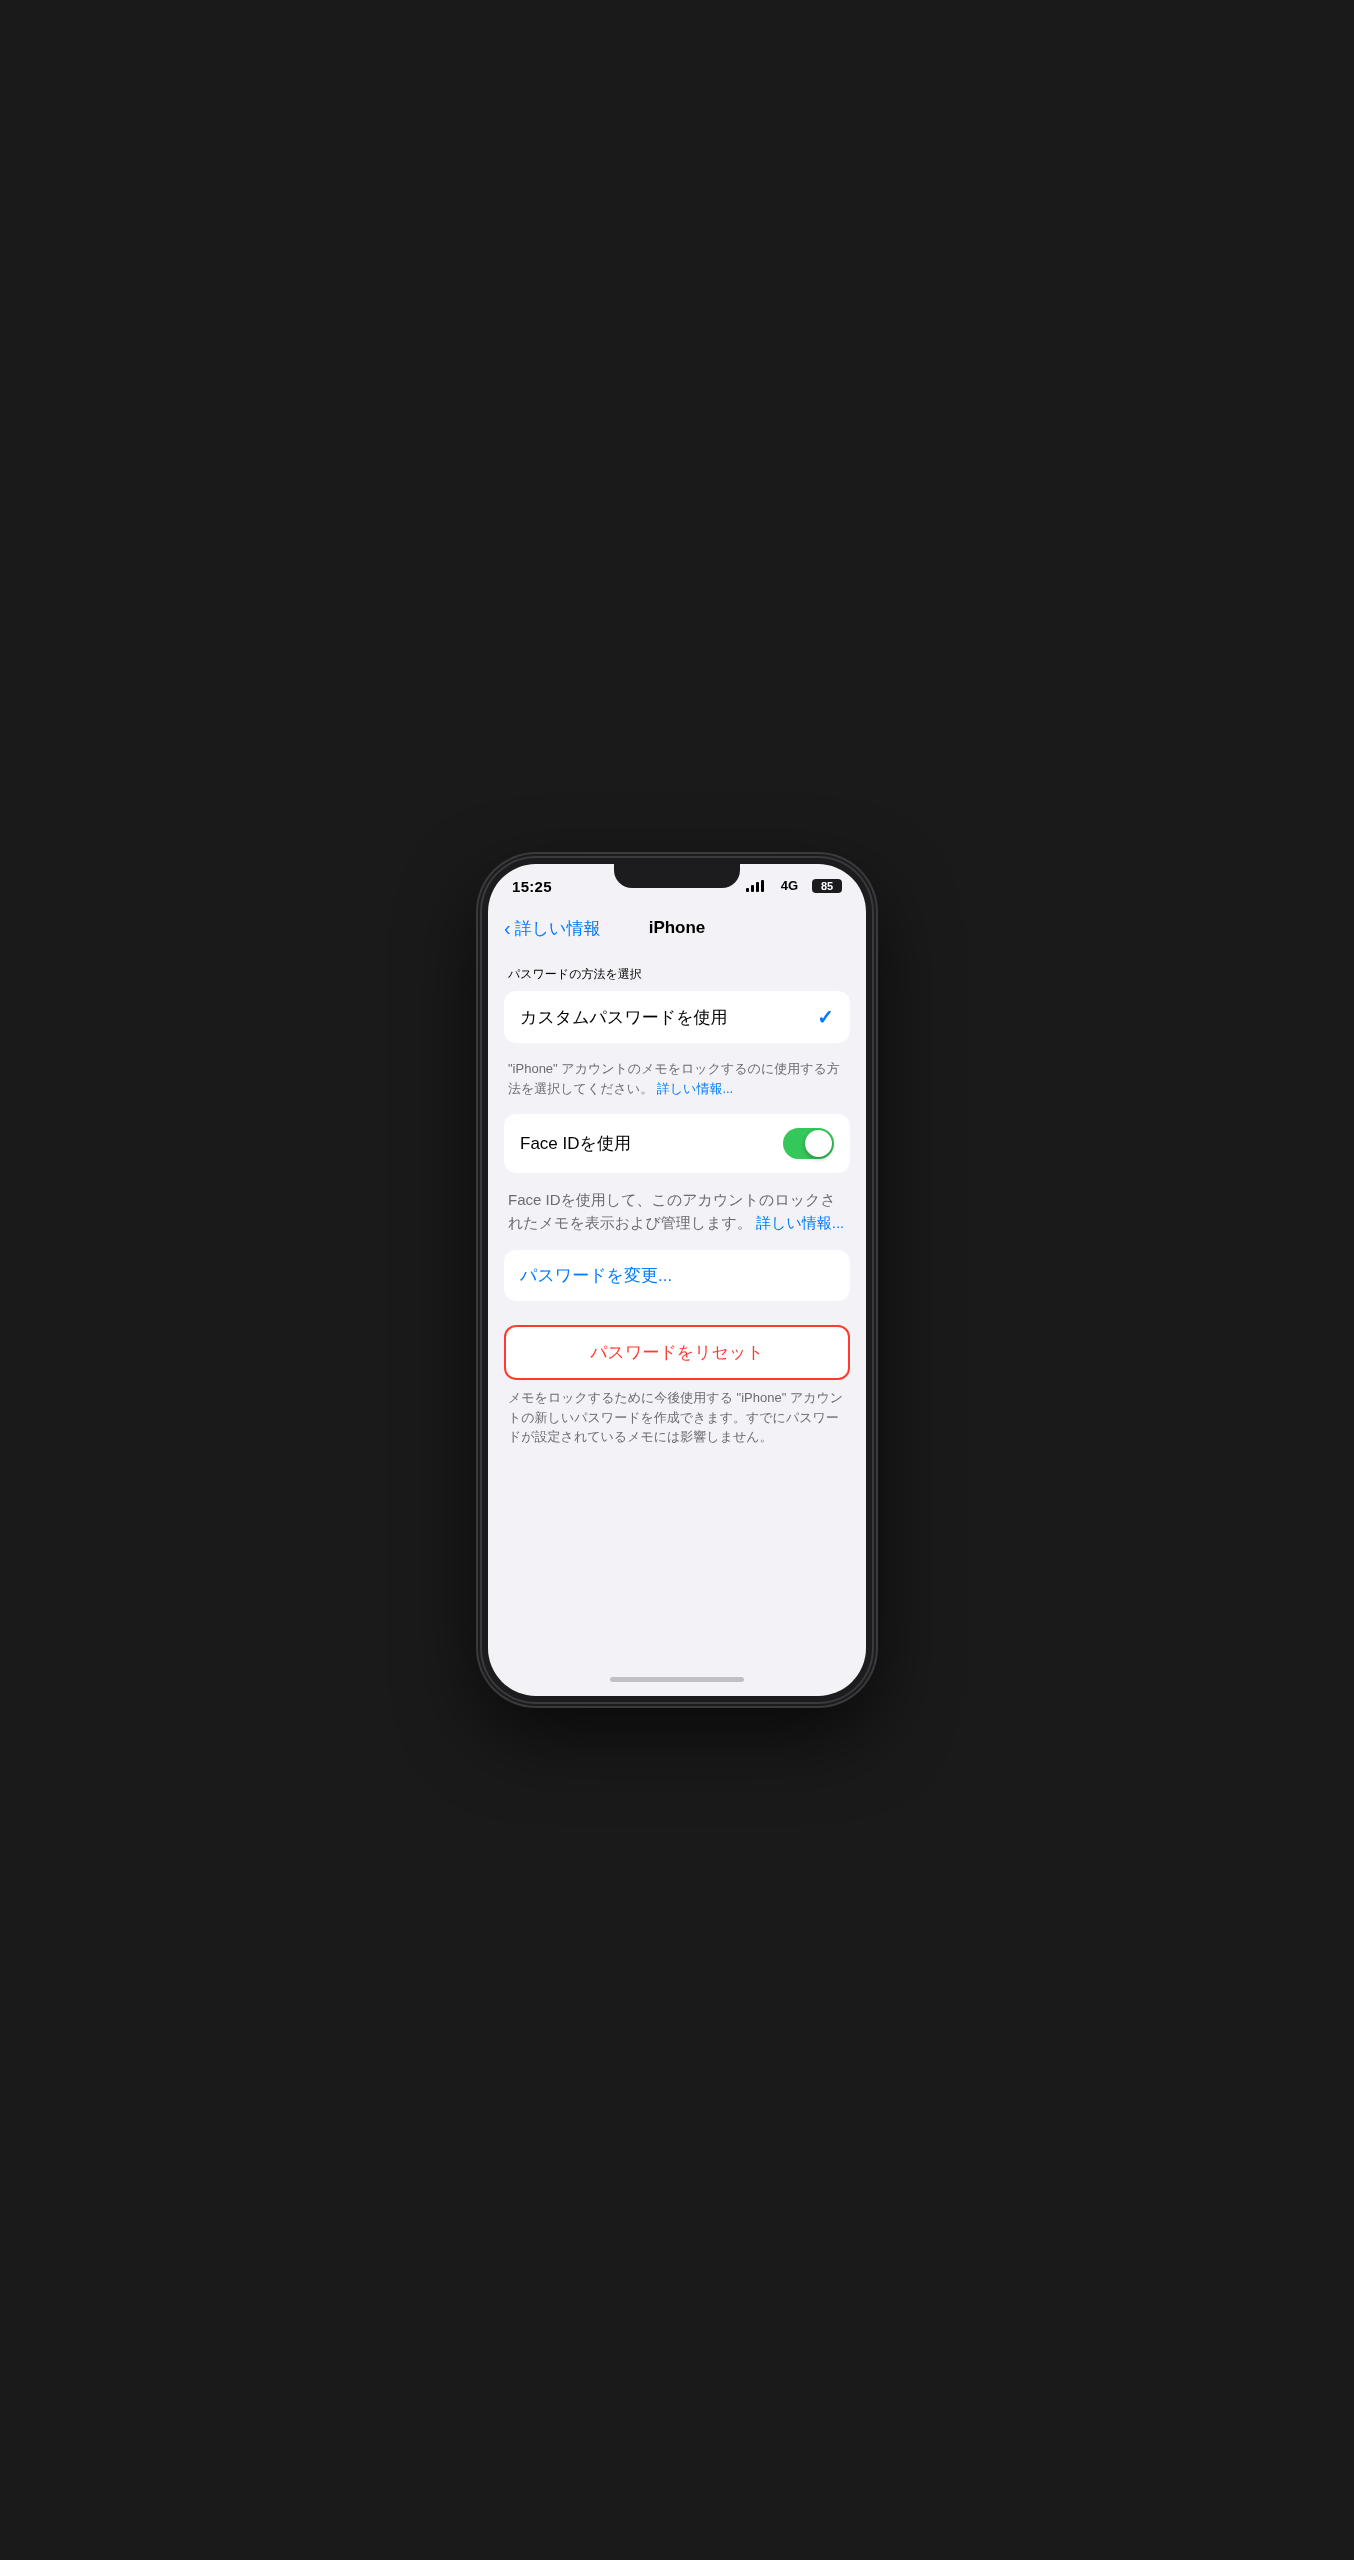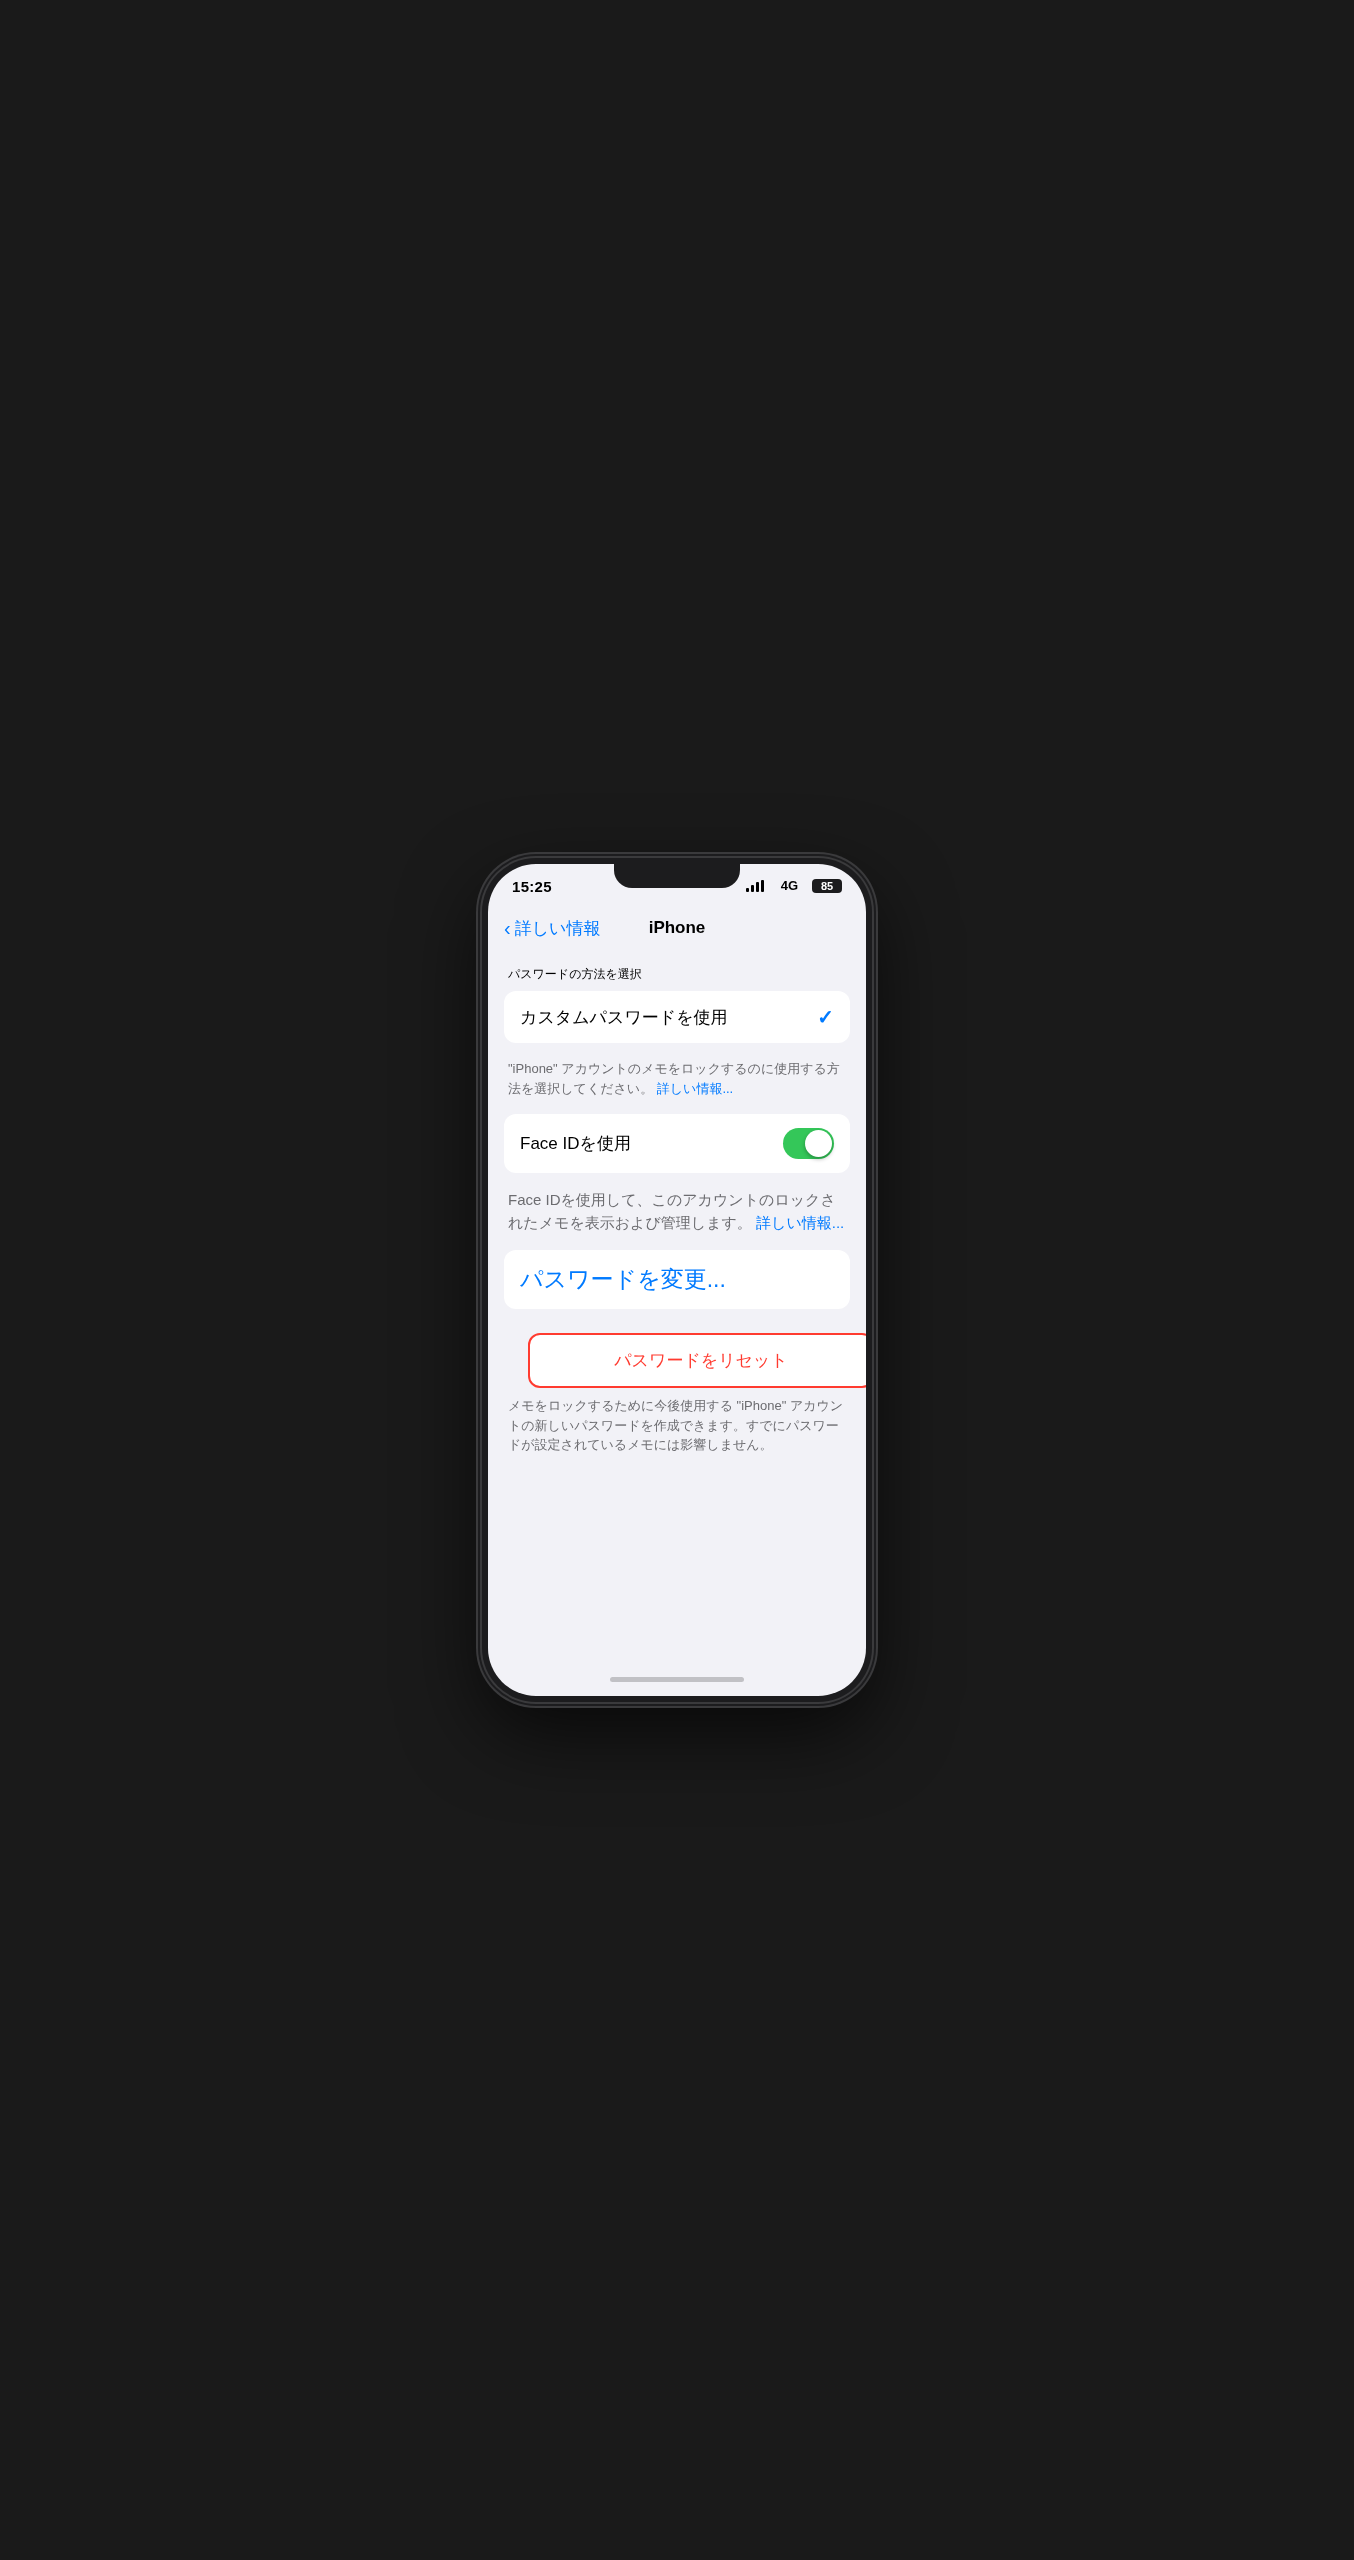--- a/index.html
+++ b/index.html
@@ -257,38 +257,37 @@
       text-decoration: none;
     }
 
     .change-password-card {
       background: #fff;
       border-radius: 12px;
       padding: 14px 16px;
       margin-bottom: 24px;
     }
     .change-password-link {
-      font-size: 23px;
+      font-size: 17px;
       color: #007aff;
       margin-top: 26px;
     }
 
     .reset-section {
       margin-bottom: 12px;
     }
 
     .reset-button {
       background: #fff;
       border-radius: 12px;
       padding: 14px 16px;
       text-align: center;
       border: 2px solid #ff3b30;
       cursor: pointer;
       width: 100%;
-      margin-left: 24px;
     }
     .reset-button-text {
       font-size: 17px;
       color: #ff3b30;
       font-weight: 400;
     }
 
     .reset-description {
       font-size: 13px;
       color: #6c6c70;

